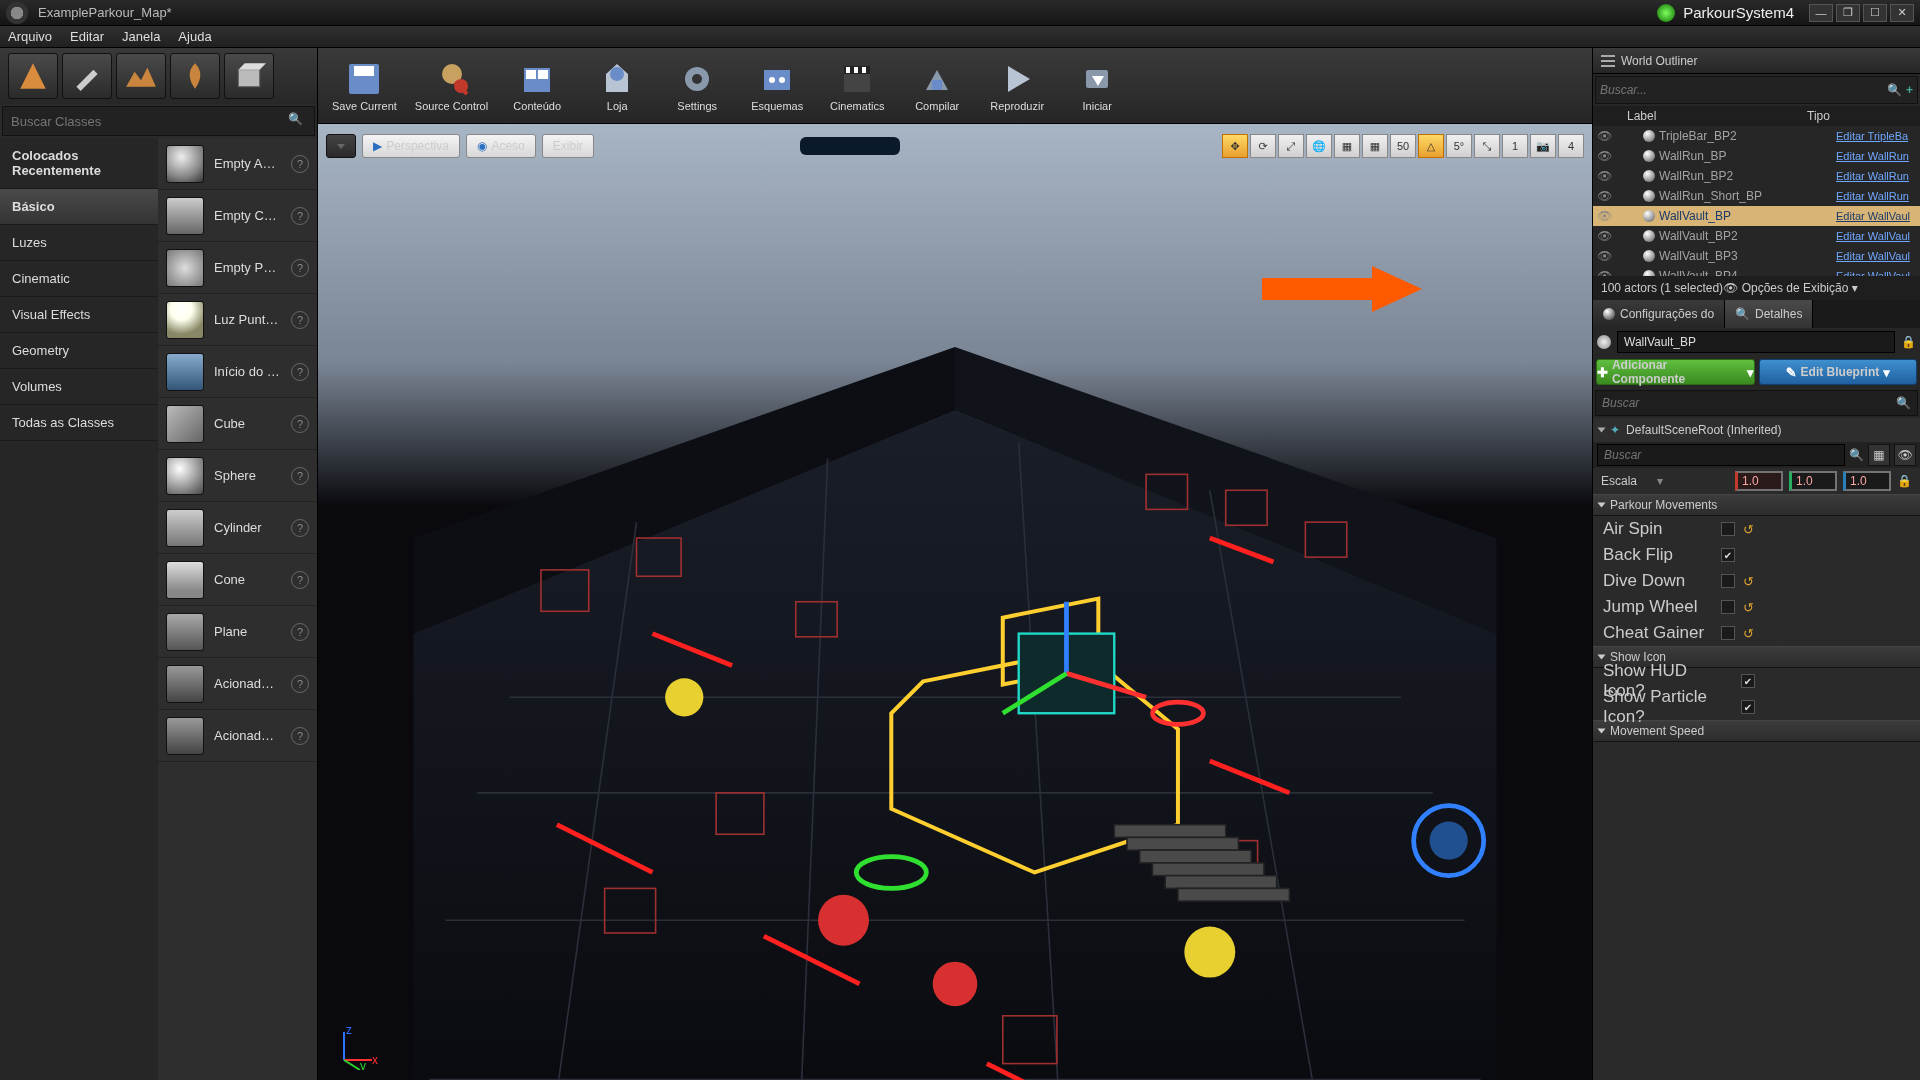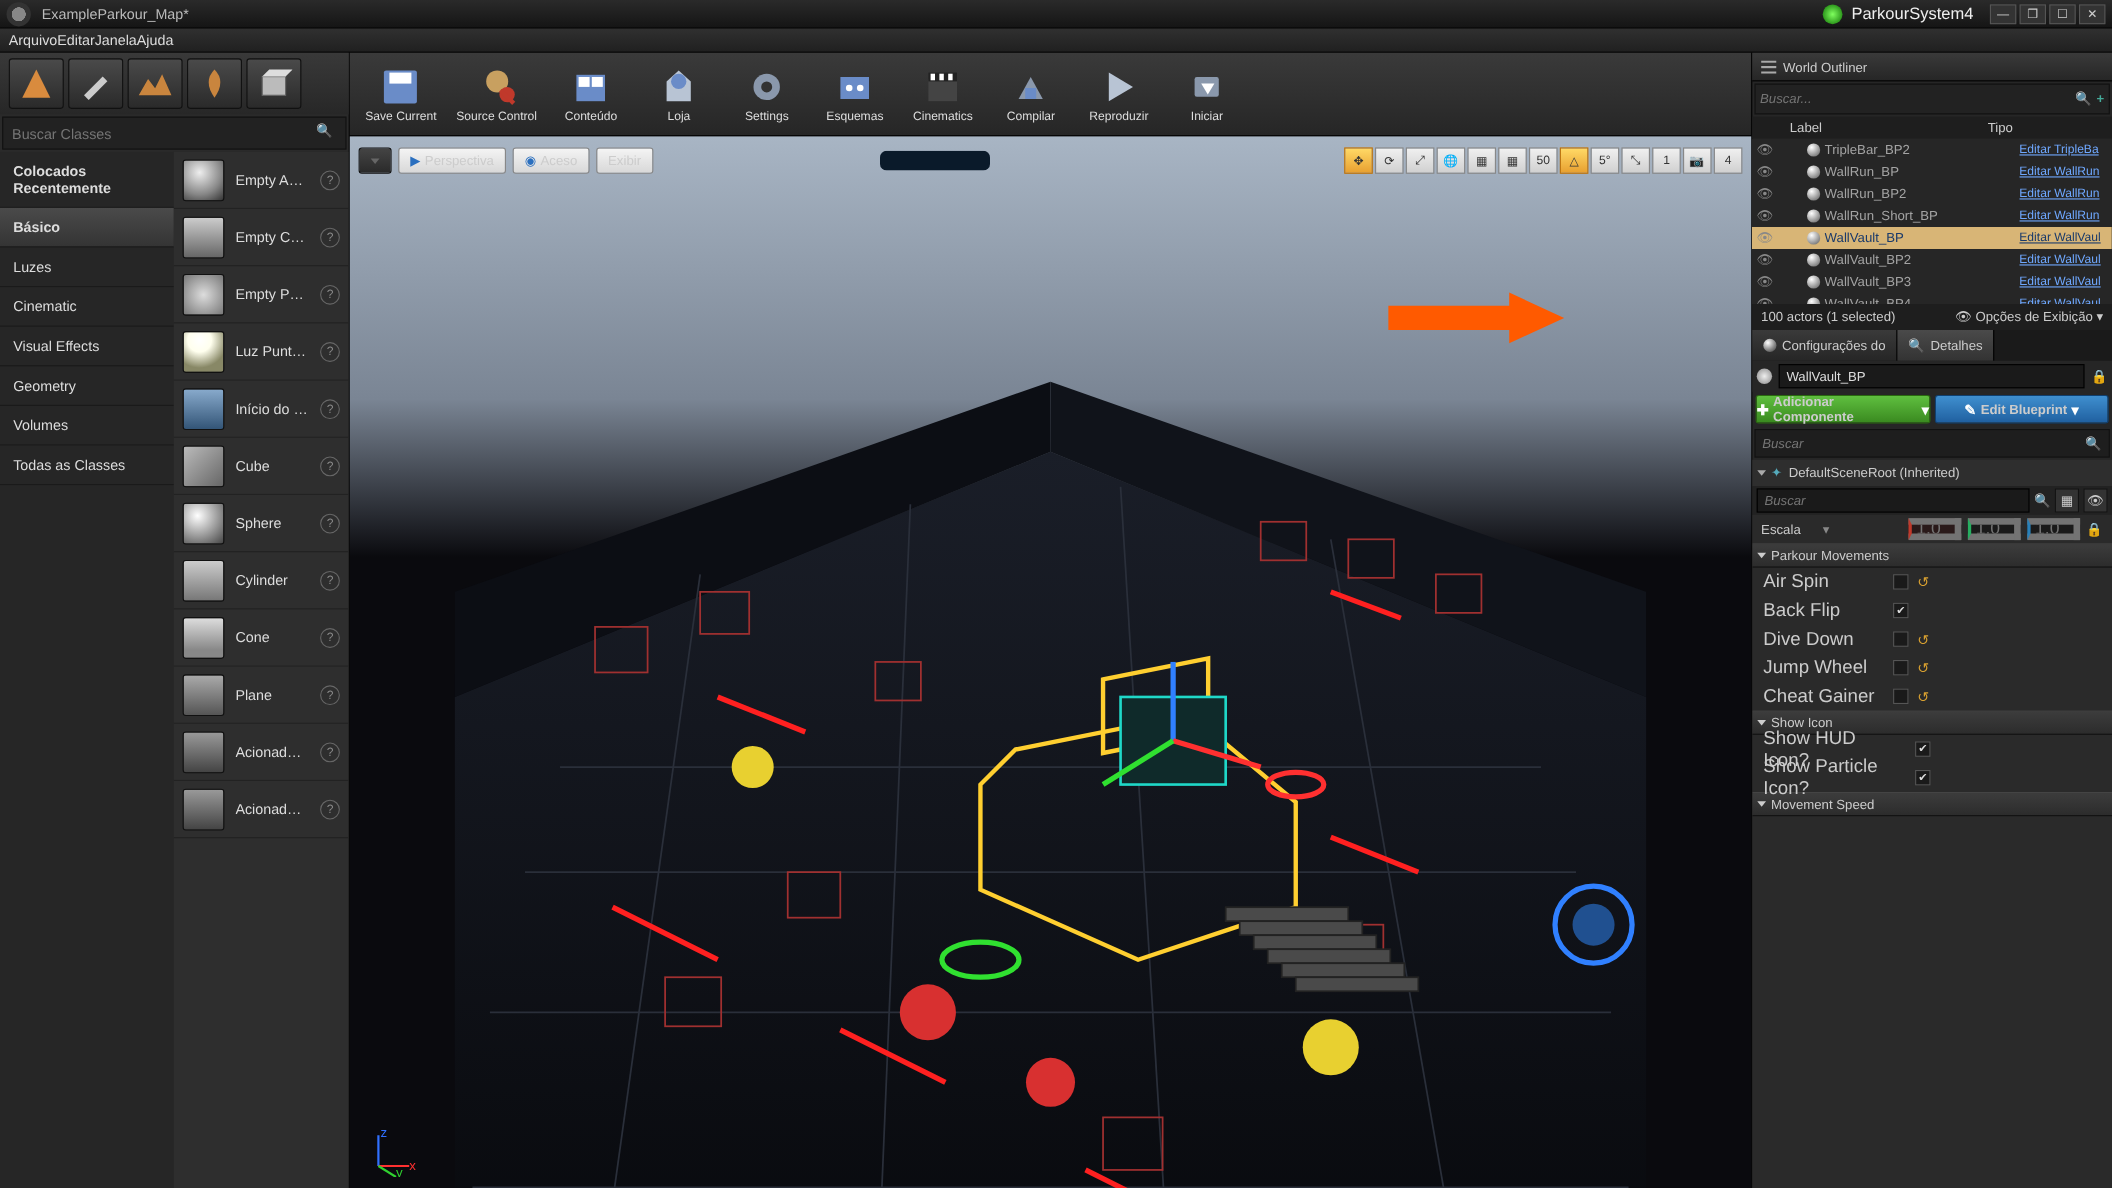--- a/index.html
+++ b/index.html
@@ -4,21 +4,21 @@
 <style>
 *{box-sizing:border-box;margin:0;padding:0;font-family:"Segoe UI",Tahoma,sans-serif;font-size:12px;color:#ccc;user-select:none}
 body{width:1920px;height:1080px;background:#1a1a1a;overflow:hidden;position:relative;transform-origin:top left}
 .titlebar{height:26px;background:linear-gradient(#2a2a2a,#151515);display:flex;align-items:center;padding:0 6px;border-bottom:1px solid #000}
 .titlebar .ue-logo{width:22px;height:22px;background:radial-gradient(circle,#888 40%,#333 42%);border-radius:50%;margin-right:10px}
 .titlebar .title{flex:0 0 auto;color:#bbb;font-size:13px}
 .titlebar .spacer{flex:1}
 .titlebar .src-icon{width:18px;height:18px;border-radius:50%;background:radial-gradient(circle,#7fff5e,#0a6b00);margin-right:8px}
 .titlebar .proj{font-size:15px;color:#eee;margin-right:12px}
 .winbtn{width:24px;height:18px;margin-left:3px;background:#333;border:1px solid #555;display:flex;align-items:center;justify-content:center;color:#ccc;font-size:11px}
-.menubar{height:22px;background:linear-gradient(#303030,#202020);display:flex;align-items:center;padding:0 8px;border-bottom:1px solid #000}
+.menubar{height:22px;background:linear-gradient(#303030,#202020);display:flex;align-items:center;padding:0 8px;gap:18px;border-bottom:1px solid #000}
 .menubar span{color:#ddd;font-size:13px}
 .main{display:flex;height:calc(1080px - 48px)}
 .left{width:318px;background:#2a2a2a;display:flex;flex-direction:column;border-right:1px solid #000}
 .tabs{height:30px;display:flex;background:#1a1a1a}
 .tab{padding:6px 10px;background:linear-gradient(#3a3a3a,#262626);border-right:1px solid #000;display:flex;align-items:center;gap:6px}
 .tab .ico{width:14px;height:14px;background:#888}
 .mode-row{height:56px;background:linear-gradient(#393939,#272727);display:flex;align-items:center;padding:0 8px;gap:4px}
 .mode-btn{width:50px;height:46px;background:linear-gradient(#4a4a4a,#2a2a2a);border:1px solid #111;border-radius:3px;display:flex;align-items:center;justify-content:center}
 .mode-btn svg{width:34px;height:34px}
 .search{height:30px;background:#222;display:flex;align-items:center;padding:0 8px;border:1px solid #111;margin:2px}
@@ -57,21 +57,21 @@
 .outl-head .c1{width:180px}
 .outl-rows{height:150px;overflow:auto;background:#262626}
 .orow{height:20px;display:flex;align-items:center;padding:0 4px;gap:4px;font-size:12px}
 .orow .eye{width:14px;color:#888}
 .orow .ind{width:24px}
 .orow .orb{width:12px;height:12px;border-radius:50%;background:radial-gradient(circle at 35% 30%,#fff,#aaa 50%,#555)}
 .orow .nm{flex:1;color:#a3a3a3;white-space:nowrap;overflow:hidden}
 .orow .lk{color:#6fa8ff;text-decoration:underline;font-size:11px;white-space:nowrap;overflow:hidden;width:80px}
 .orow.sel{background:#d8b576;color:#222}
 .orow.sel .nm,.orow.sel .lk{color:#1a3a6a}
-.outl-foot{height:24px;background:#1e1e1e;display:flex;align-items:center;padding:0 8px;justify-content:space-between;font-size:11px}
+.outl-foot{height:24px;background:#1e1e1e;display:flex;align-items:center;padding:0 8px;font-size:11px}
 .detail-tabs{height:28px;display:flex;background:#1a1a1a}
 .dtab{padding:6px 10px;background:linear-gradient(#3a3a3a,#262626);display:flex;align-items:center;gap:5px;border-right:1px solid #000}
 .dtab.active{background:linear-gradient(#4a4a4a,#333)}
 .dtab .orb{width:12px;height:12px;border-radius:50%;background:radial-gradient(circle at 35% 30%,#fff,#888 55%,#333)}
 .actor-name{height:28px;display:flex;align-items:center;padding:0 4px;gap:6px;background:#262626}
 .actor-name .orb{width:14px;height:14px;border-radius:50%;background:radial-gradient(circle,#eee,#888)}
 .actor-name input{flex:1;background:#1a1a1a;border:1px solid #000;padding:3px 6px;color:#ddd}
 .btn-row{height:32px;display:flex;gap:4px;padding:3px}
 .green-btn{flex:1;background:linear-gradient(#5fbf3f,#3a8a20);border:1px solid #2a6a10;border-radius:3px;color:#fff;font-weight:bold;display:flex;align-items:center;justify-content:center;gap:4px;font-size:13px}
 .blue-btn{flex:1;background:linear-gradient(#3f8fcf,#2060a0);border:1px solid #104070;border-radius:3px;color:#fff;font-weight:bold;display:flex;align-items:center;justify-content:center;gap:4px;font-size:13px}
@@ -81,21 +81,21 @@
 .tree-row .tri{width:0;height:0;border-top:4px solid transparent;border-bottom:4px solid transparent;border-left:5px solid #aaa;transform:rotate(90deg)}
 .det-body{flex:1;overflow:auto;background:#2a2a2a}
 .sec-head{height:22px;background:linear-gradient(#3c3c3c,#2c2c2c);display:flex;align-items:center;padding:0 6px;gap:6px;font-weight:normal;color:#eee;border-top:1px solid #444;border-bottom:1px solid #111}
 .sec-head .tri{width:0;height:0;border-top:4px solid transparent;border-bottom:4px solid transparent;border-left:5px solid #ccc;transform:rotate(90deg)}
 .prop{height:26px;display:flex;align-items:center;padding:0 10px;gap:8px}
 .prop .lbl{width:110px;color:#ccc;font-size:17px}
 .prop .chk{width:14px;height:14px;background:#1a1a1a;border:1px solid #555;display:flex;align-items:center;justify-content:center;color:#ddd;font-size:10px}
 .prop .reset{color:#d8a030;font-size:13px}
 .scale-row{height:26px;display:flex;align-items:center;padding:0 8px;gap:6px}
 .scale-row .lbl{width:50px}
-.numf{width:48px;height:20px;background:#1a1a1a;border:6px solid #737373;padding:0 4px;color:#737373;font-size:16px}
+.numf{width:48px;height:20px;background:#1a1a1a;border:2px solid #737373;padding:0 4px;color:#fca5a5;font-size:12px}
 .numf.r{border-left:3px solid #c0392b;background:#2a1a1a}
 .numf.g{border-left:3px solid #27ae60}
 .numf.b{border-left:3px solid #2980b9}
 .axis-gizmo{position:absolute;bottom:10px;left:16px;width:46px;height:46px}
 .filter-row{height:26px;display:flex;align-items:center;padding:0 4px;gap:4px;background:#222}
 .filter-row input{flex:1;background:#1a1a1a;border:1px solid #000;padding:3px 6px;color:#999;font-style:italic}
 .filter-row .ico-btn{width:22px;height:22px;background:#333;border:1px solid #111;display:flex;align-items:center;justify-content:center}
 svg{display:block}
 </style>
 </head>

